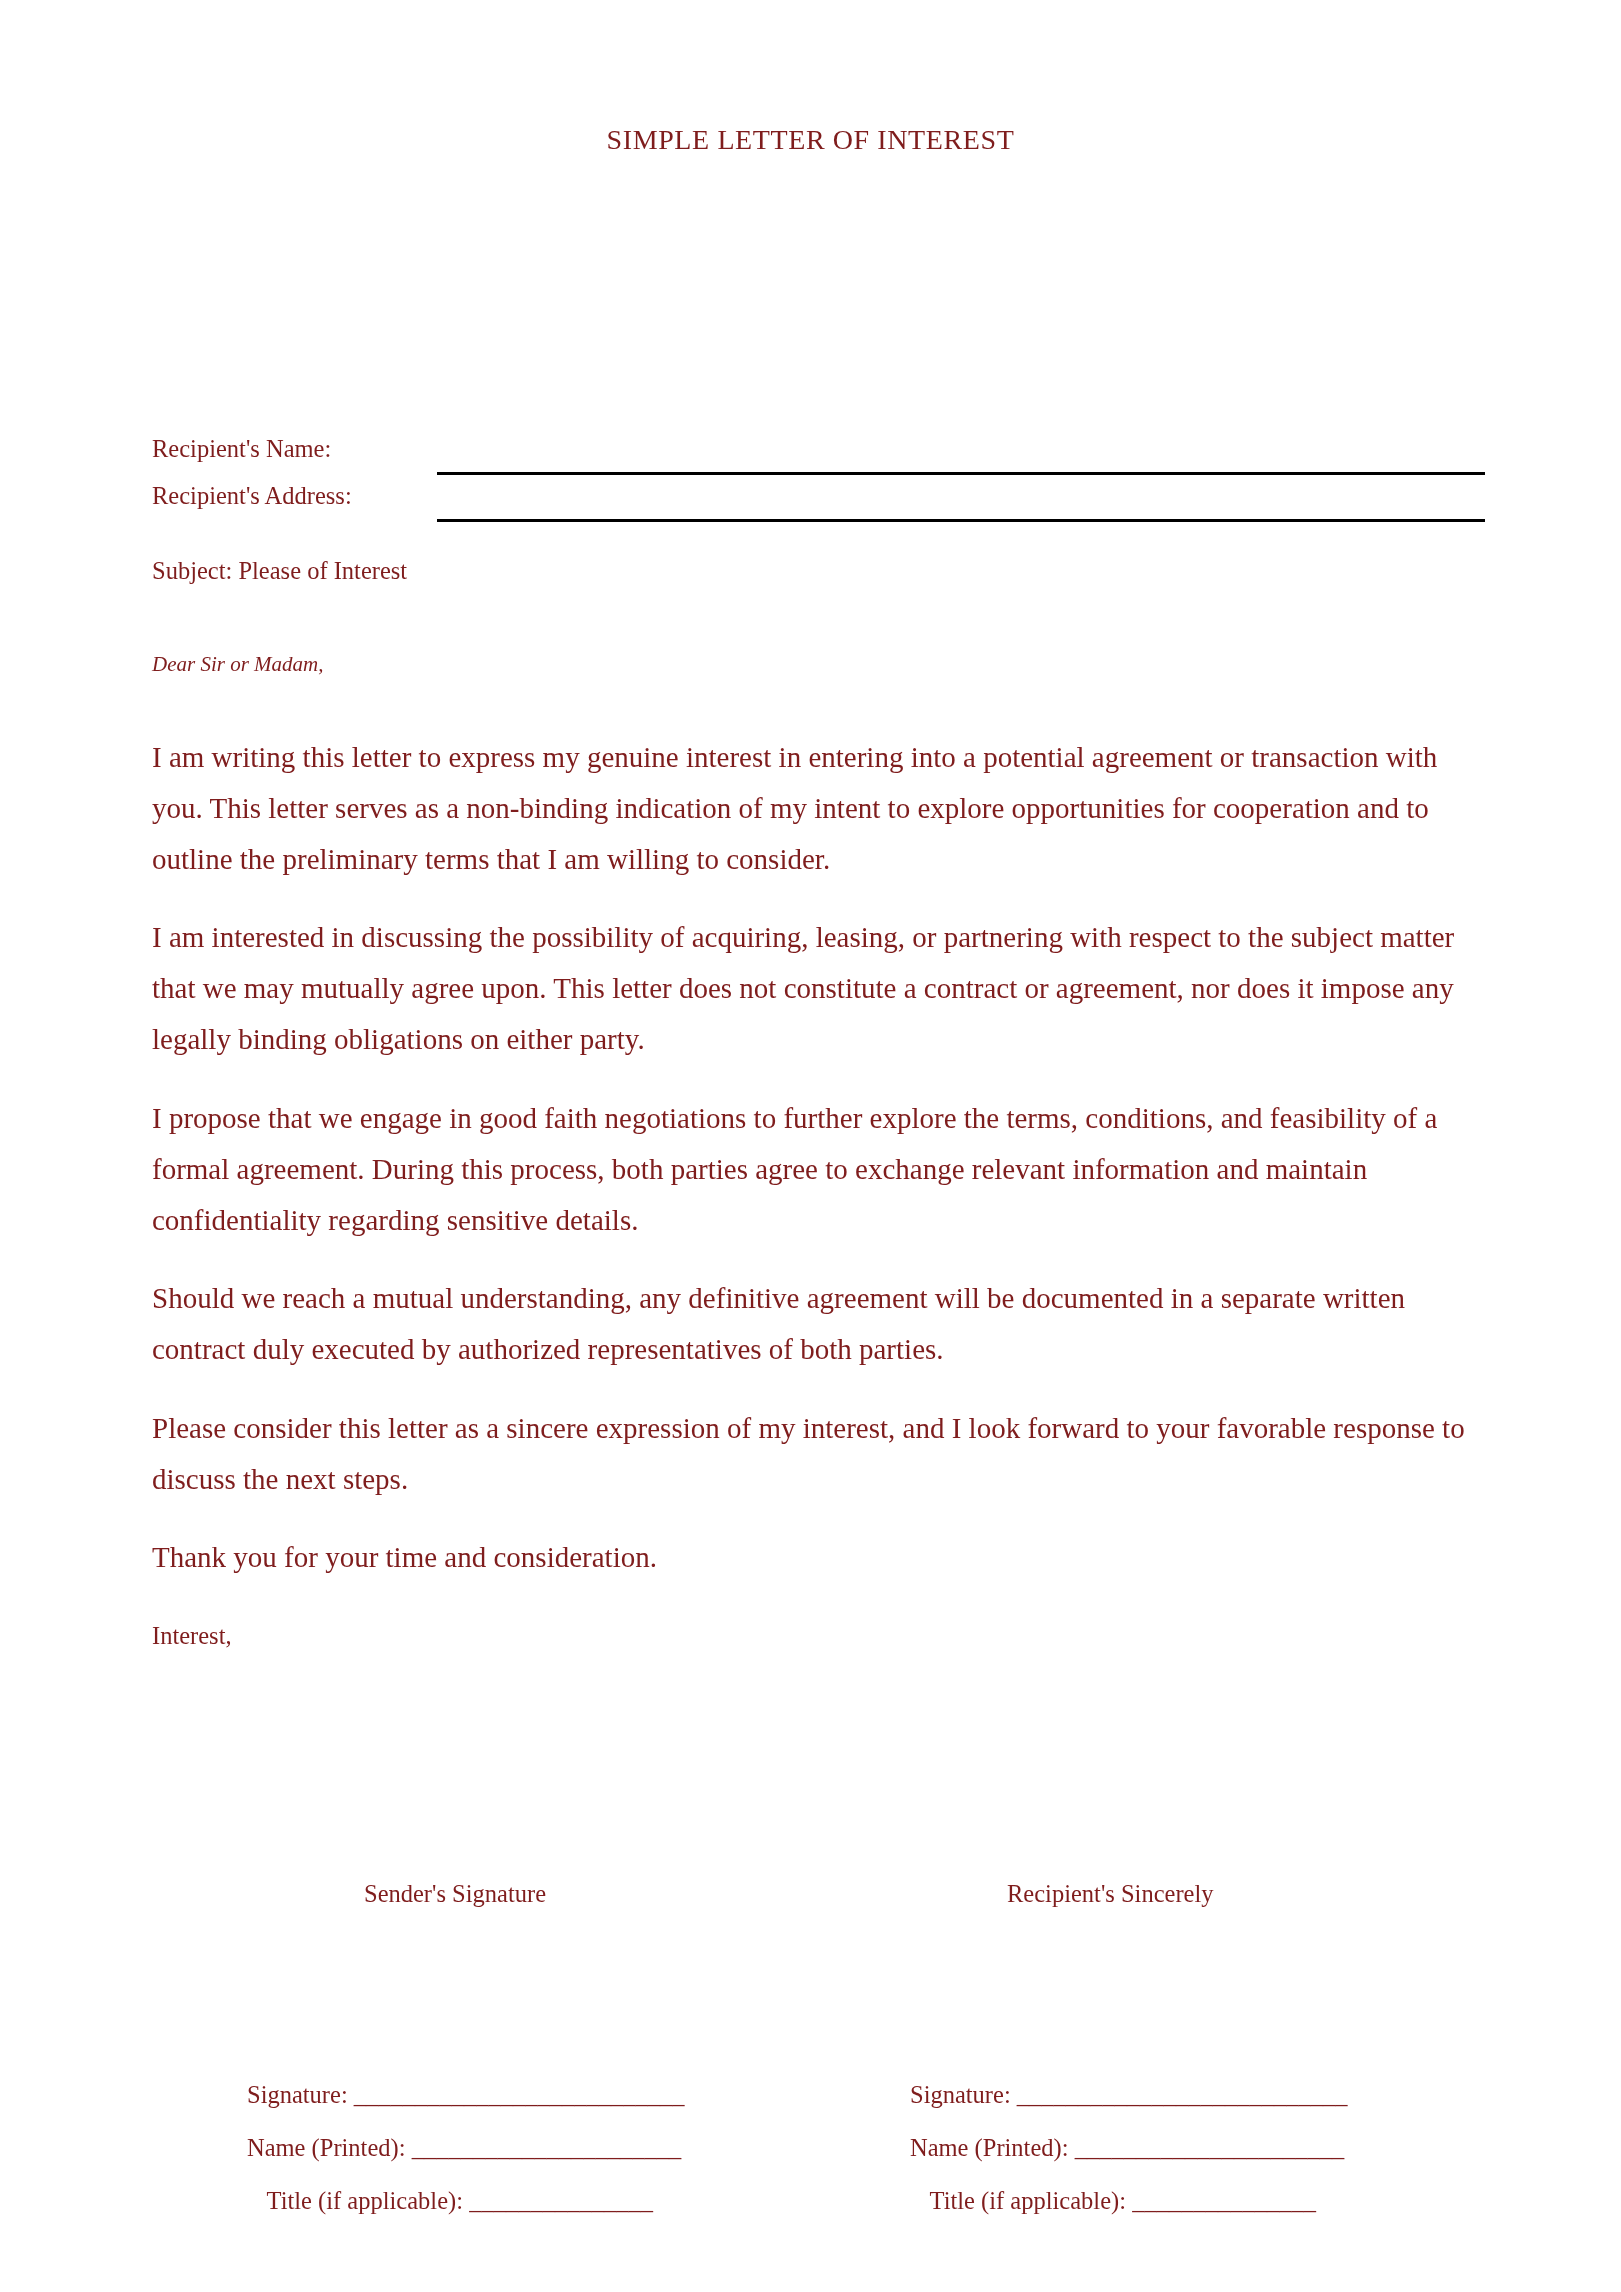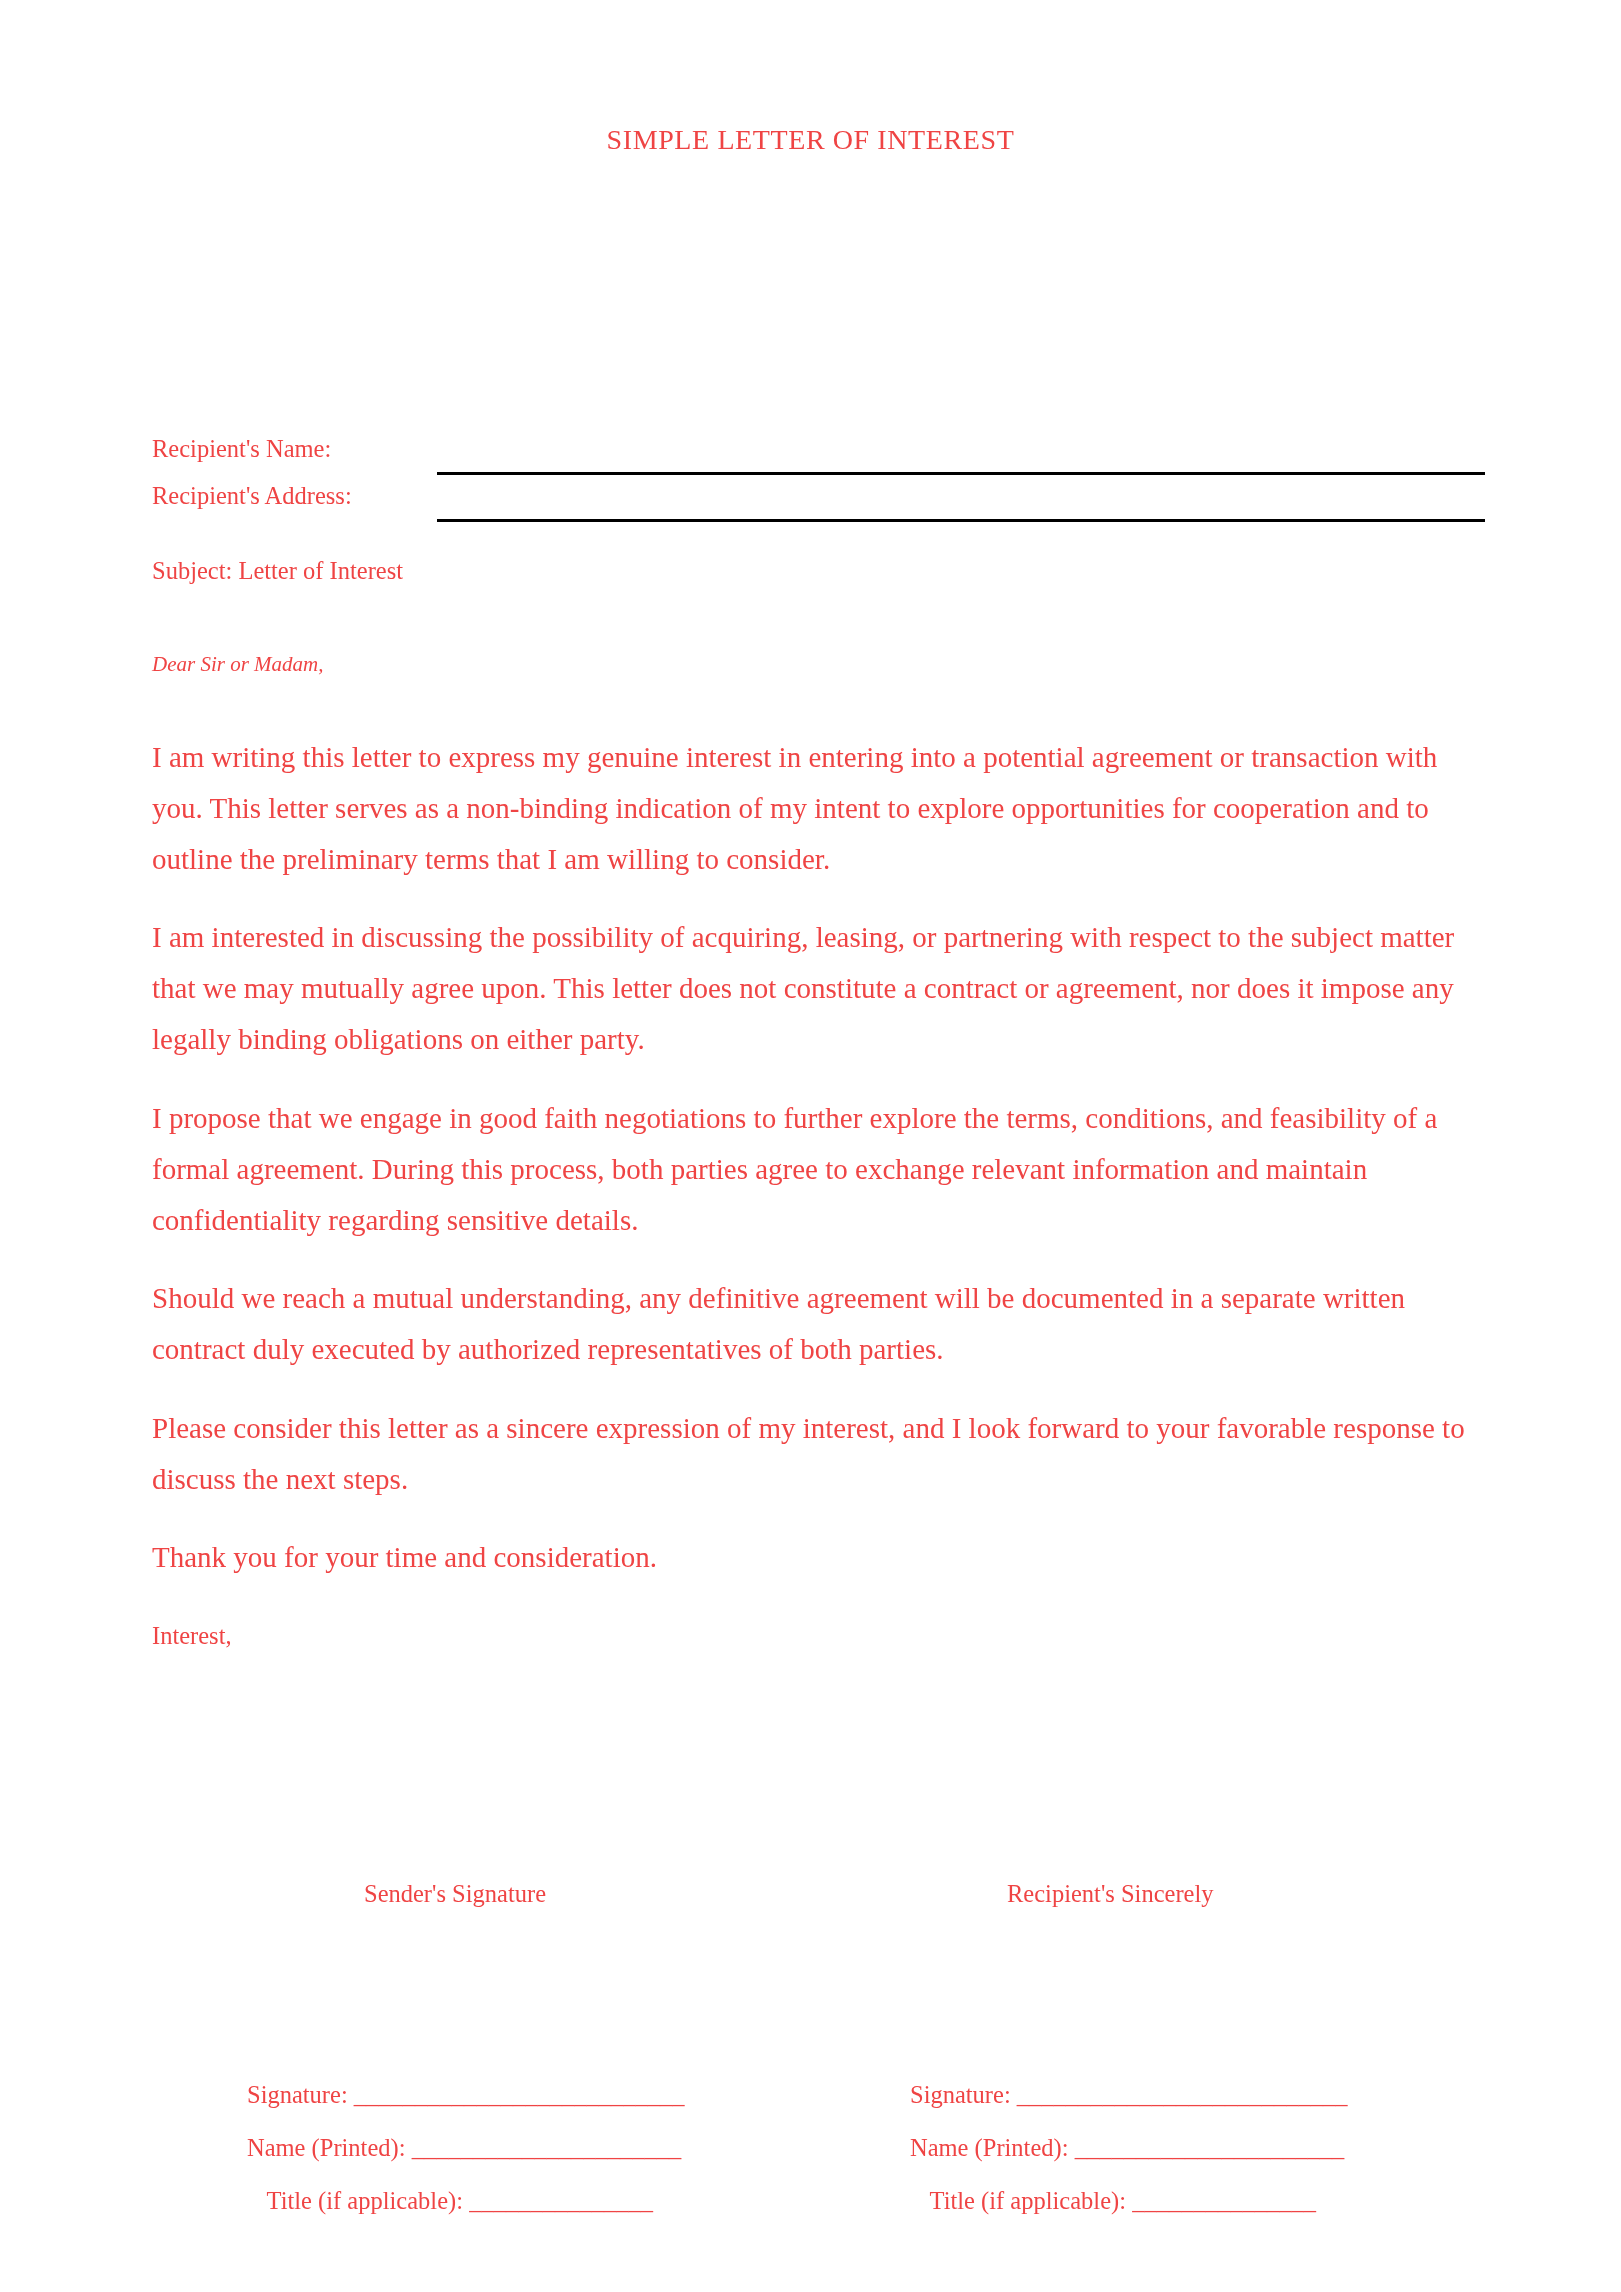--- a/index.html
+++ b/index.html
@@ -10,21 +10,21 @@
   }
 
   .page {
     position: relative;
     width: 1621px;
     height: 2293px;
     background: #ffffff;
     margin: 0 auto;
     overflow: hidden;
     font-family: "Liberation Serif", "DejaVu Serif", serif;
-    color: #ef4444;
+    color: #7f1d1d;
     box-sizing: border-box;
   }
 
   
   .doc-title {
     position: absolute;
     top: 123px;
     left: 0;
     width: 1621px;
     text-align: center;
@@ -169,21 +169,21 @@
 
     <div class="field-row">
       <span class="field-label">Recipient's Address:</span>
       <span class="field-rule rule-e"></span>
     </div>
 
   </div>
 
   <div class="letter-body">
 
-    <p class="subject-line">Subject: Letter of Interest</p>
+    <p class="subject-line">Subject: Please of Interest</p>
 
     <p class="salutation">Dear Sir or Madam,</p>
 
     <p class="para">I am writing this letter to express my genuine interest in entering into a potential agreement or transaction with you. This letter serves as a non-binding indication of my intent to explore opportunities for cooperation and to outline the preliminary terms that I am willing to consider.</p>
     <p class="para">I am interested in discussing the possibility of acquiring, leasing, or partnering with respect to the subject matter that we may mutually agree upon. This letter does not constitute a contract or agreement, nor does it impose any legally binding obligations on either party.</p>
     <p class="para">I propose that we engage in good faith negotiations to further explore the terms, conditions, and feasibility of a formal agreement. During this process, both parties agree to exchange relevant information and maintain confidentiality regarding sensitive details.</p>
     <p class="para">Should we reach a mutual understanding, any definitive agreement will be documented in a separate written contract duly executed by authorized representatives of both parties.</p>
     <p class="para">Please consider this letter as a sincere expression of my interest, and I look forward to your favorable response to discuss the next steps.</p>
     <p class="para">Thank you for your time and consideration.</p>
 

